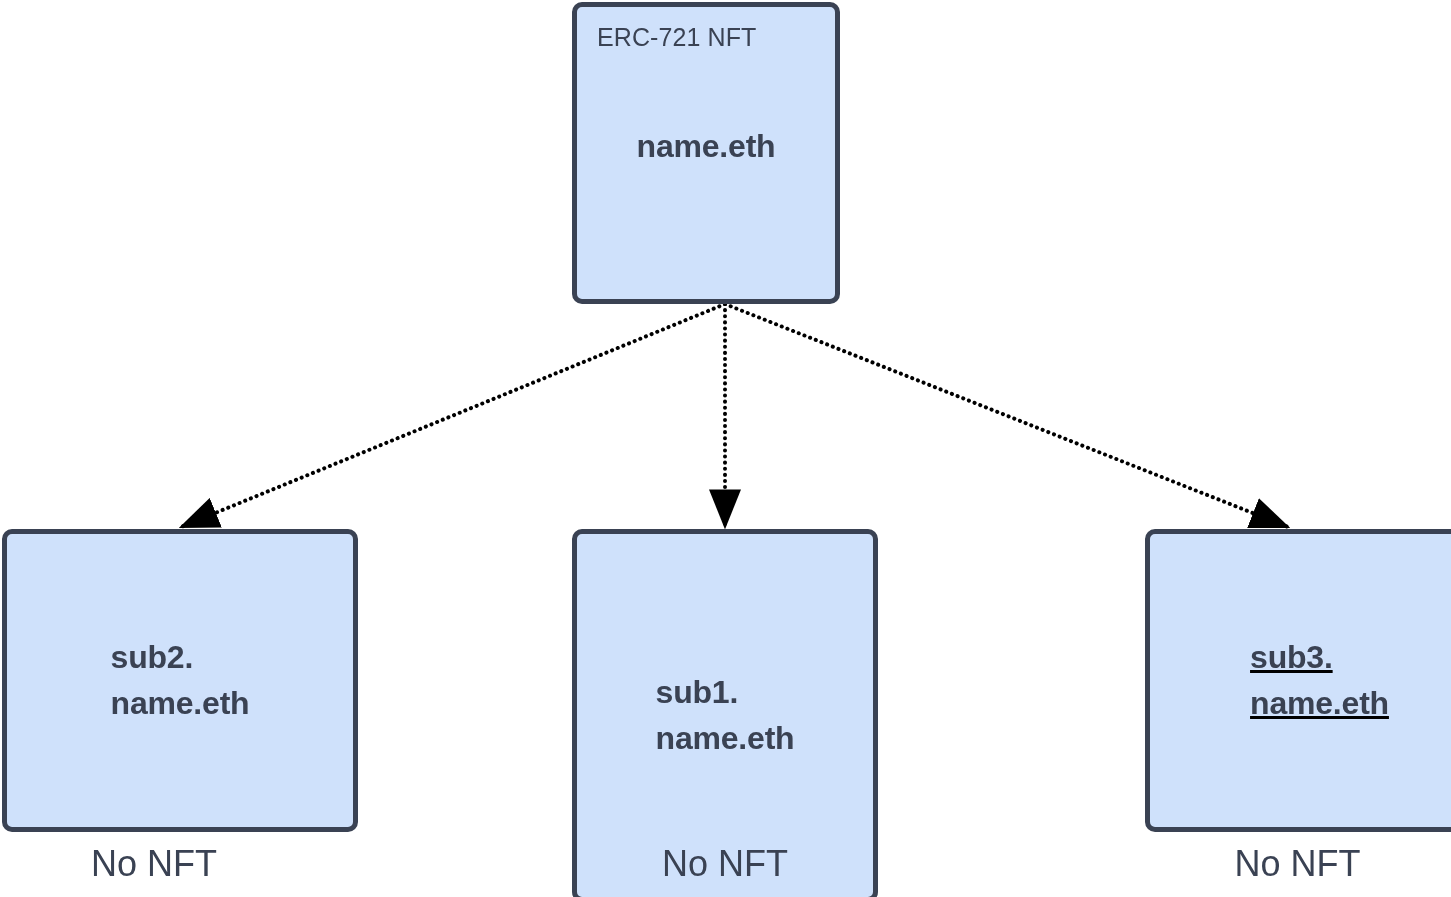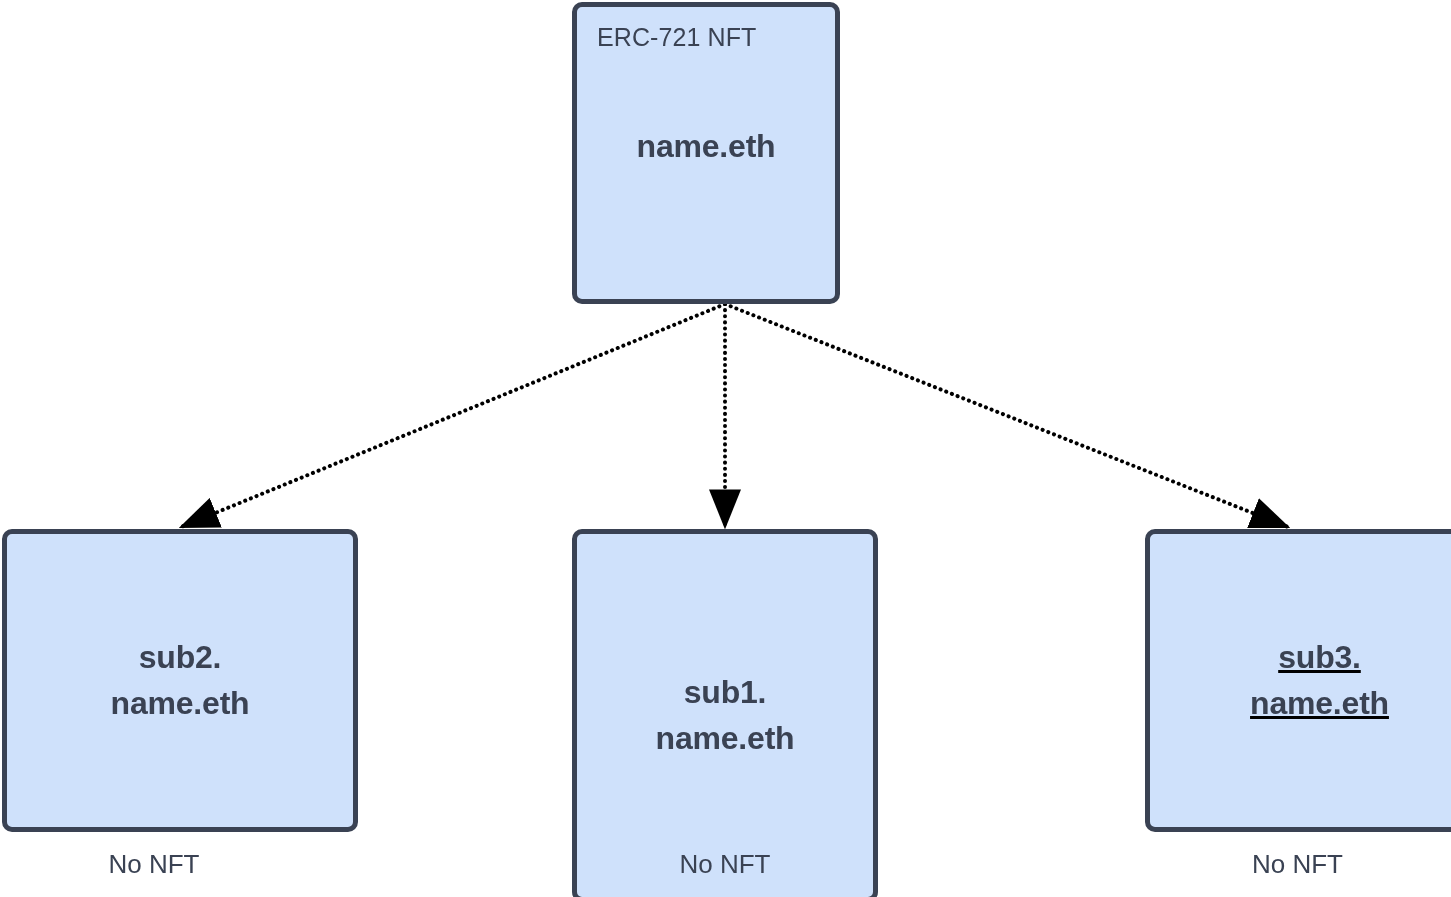--- a/index.html
+++ b/index.html
@@ -30,21 +30,21 @@
     border: 5px solid #3a4253;
     border-radius: 10px;
     display: flex;
     align-items: center;
     justify-content: center;
   }
   .node-title {
     font-size: 32px;
     font-weight: bold;
     color: #3a4253;
-    text-align: center;
+    text-align: left;
     line-height: 1.42;
     letter-spacing: -0.2px;
     white-space: pre-line;
   }
   .node-tag {
     position: absolute;
     left: 20px;
     top: 16px;
     font-size: 25px;
     font-weight: normal;
@@ -62,21 +62,21 @@
     position: relative;
     top: -6px;
   }
   
   #node-sub2 { left: 2px;    top: 529px; width: 356px; height: 303px; }
   #node-sub1 { left: 572px;  top: 529px; width: 306px; height: 373px; }
   #node-sub3 { left: 1145px; top: 529px; width: 349px; height: 303px; text-decoration: underline; }
 
   .caption {
     position: absolute;
-    font-size: 26px;
+    font-size: 36px;
     font-weight: normal;
     color: #3a4253;
     text-align: center;
     top: 864px;
     transform: translateY(-50%);
   }
   #caption-sub2 { left: 2px;    width: 304px; }
   #caption-sub1 { left: 572px;  width: 306px; }
   #caption-sub3 { left: 1145px; width: 305px; }
 </style>

